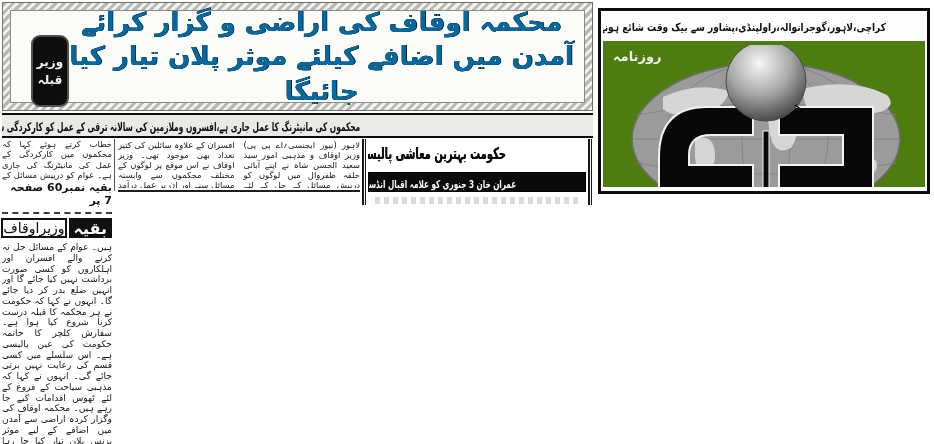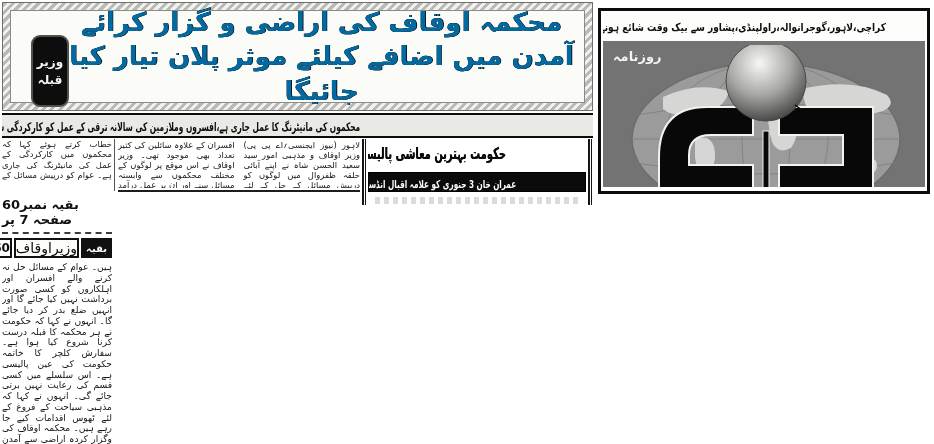--- a/index.html
+++ b/index.html
@@ -48,21 +48,21 @@
     border:3px solid #0c0c0c; background:#ffffff; padding:2px;
   }
   .cities {
     height:28px; line-height:26px; text-align:center; overflow:hidden; background:#fdfdfb;
   }
   .cities .fit {
     display:inline-block; white-space:nowrap; font-weight:bold; font-size:11px; color:#0e0e0e;
     transform:scaleX(0.82); transform-origin:center;
   }
   .logo-area {
-    position:relative; width:100%; height:146px; background:#737373; overflow:hidden;
+    position:relative; width:100%; height:146px; background:#4d7c0f; overflow:hidden;
   }
   .daily-label {
     position:absolute; top:8px; left:10px; color:#f2f2ef; font-size:13px; font-weight:bold; z-index:3;
   }
   .logo-svg { position:absolute; left:0; top:4px; z-index:1; }
 
   
   .midcols {
     position:absolute; left:118px; top:140px; width:242px; height:48px;
     display:flex; direction:rtl; gap:9px; overflow:hidden;
@@ -77,25 +77,25 @@
                  border-left:2px solid #151515; border-right:1px solid #151515; }
   .vrule-edge  { position:absolute; left:588px; top:139px; height:66px; width:4px;
                  border-left:2px solid #151515; border-right:1px solid #151515; }
 
   
   .leftcol { position:absolute; left:2px; top:139px; width:110px; }
   .leftcol .p1 {
     font-size:8.4px; line-height:10.3px; color:#161616;
     text-align:justify; text-align-last:right; direction:rtl; height:42px; overflow:hidden;
   }
-  .jump-note { text-align:left; font-size:13px; font-weight:bold; color:#111; margin-top:16px; }
+  .jump-note { text-align:right; font-size:11px; font-weight:bold; color:#111; margin-top:0; }
   .dash-div { border-top:2px dashed #3c3c3c; margin:5px 0 4px; }
   .cont-strip { display:flex; direction:rtl; gap:2px; height:20px; }
   .rem-badge {
-    background:#101010; color:#fafafa; font-size:10px; font-weight:bold;
+    background:#101010; color:#fafafa; font-size:16px; font-weight:bold;
     display:flex; align-items:center; padding:4px 5px;
   }
   .title-box {
     flex:1; border:2px solid #111; font-size:14px; font-weight:normal; color:#0c0c0c;
     display:flex; align-items:center; justify-content:center; background:#fcfcfa;
   }
   .num-box {
     width:25px; border:2px solid #111; font-size:12px; font-weight:bold; color:#0c0c0c;
     display:flex; align-items:center; justify-content:center; background:#fcfcfa;
     direction:ltr;

